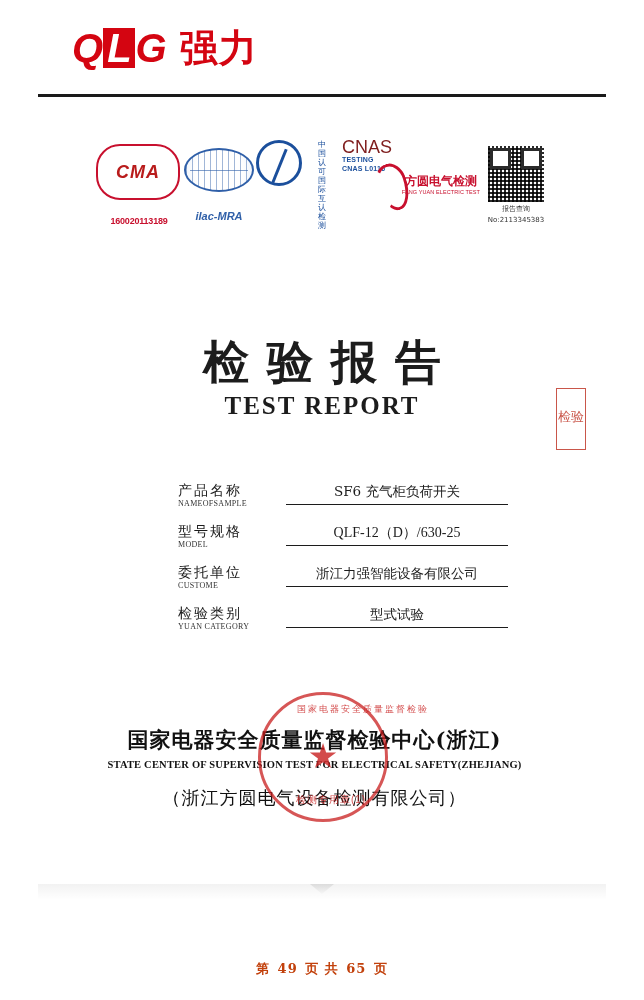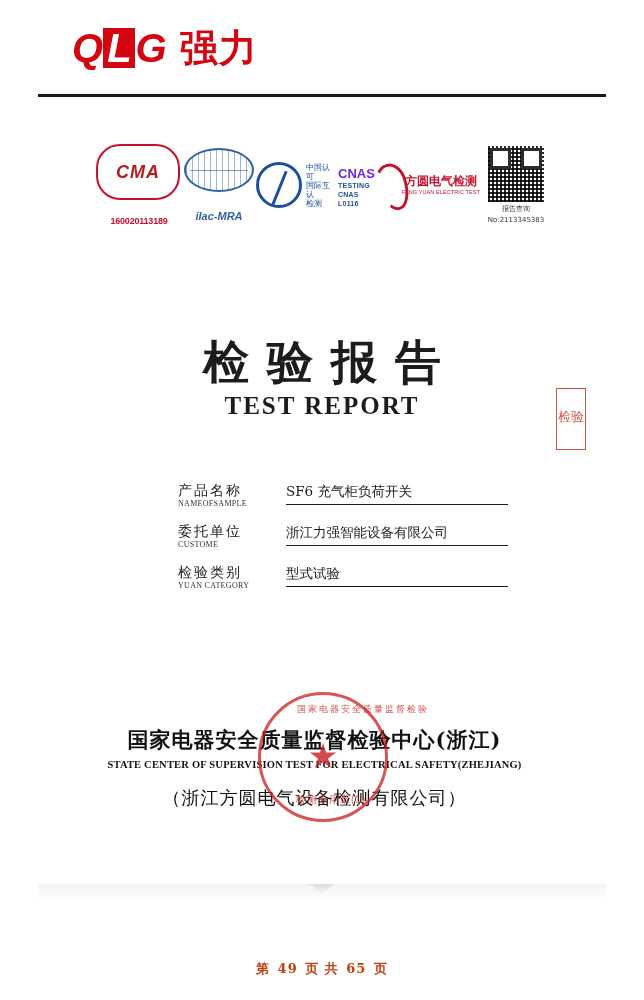--- a/index.html
+++ b/index.html
@@ -130,42 +130,42 @@
   }
   .ilac-text {
     margin-top: 18px;
     font-size: 11px;
     font-weight: bold;
     color: #2f5fa8;
     font-style: italic;
   }
 
   
-  .cert-cnas { width: 120px; display: flex; align-items: flex-end; gap: 4px; }
+  .cert-cnas { width: 120px; display: flex; align-items: flex-start; gap: 16px; }
   .cnas-circle {
     width: 46px; height: 46px;
     border-radius: 50%;
     border: 3px solid #1b4f9c;
     box-sizing: border-box;
     position: relative;
     flex: 0 0 auto;
   }
   .cnas-circle:before {
     content: "";
     position: absolute;
     left: 50%; top: 5px;
     width: 3px; height: 36px;
     margin-left: -1.5px;
     background: #1b4f9c;
     transform: rotate(22deg);
   }
   .cnas-label {
-    font-size: 13px;
-    font-weight: bold;
-    color: #6d28d9;
+    font-size: 18px;
+    font-weight: normal;
+    color: #7f1d1d;
     line-height: 15px;
   }
   .cnas-sub {
     font-size: 7px;
     color: #1b4f9c;
     font-weight: bold;
     line-height: 9px;
     letter-spacing: .2px;
   }
   .cnas-cn {
@@ -312,21 +312,21 @@
     letter-spacing: .3px;
     color: #333;
   }
   .field-value {
     position: absolute;
     left: 108px;
     top: 1px;
     width: 222px;
     border-bottom: 1px solid #1c1c1c;
     padding-bottom: 3px;
-    text-align: left;
+    text-align: center;
     font-family: "DejaVu Serif", serif;
     font-size: 13.5px;
     color: #1c1c1c;
     white-space: nowrap;
   }
   .field-value.en {
     font-family: "Liberation Serif", serif;
     font-size: 14px;
   }
 
@@ -499,20 +499,25 @@
 <div class="side-seal">检验</div>
 
 <div class="fields">
 
   <div class="field-row">
     <span class="field-label-cn">产品名称</span>
     <span class="field-label-en">NAMEOFSAMPLE</span>
     <span class="field-value">SF6 充气柜负荷开关</span>
   </div>
 
+  <div class="field-row">
+    <span class="field-label-cn">型号规格</span>
+    <span class="field-label-en">MODEL</span>
+    <span class="field-value en">QLF-12（D）/630-25</span>
+  </div>
 
   <div class="field-row">
     <span class="field-label-cn">委托单位</span>
     <span class="field-label-en">CUSTOME</span>
     <span class="field-value">浙江力强智能设备有限公司</span>
   </div>
 
   <div class="field-row">
     <span class="field-label-cn">检验类别</span>
     <span class="field-label-en">YUAN CATEGORY</span>

